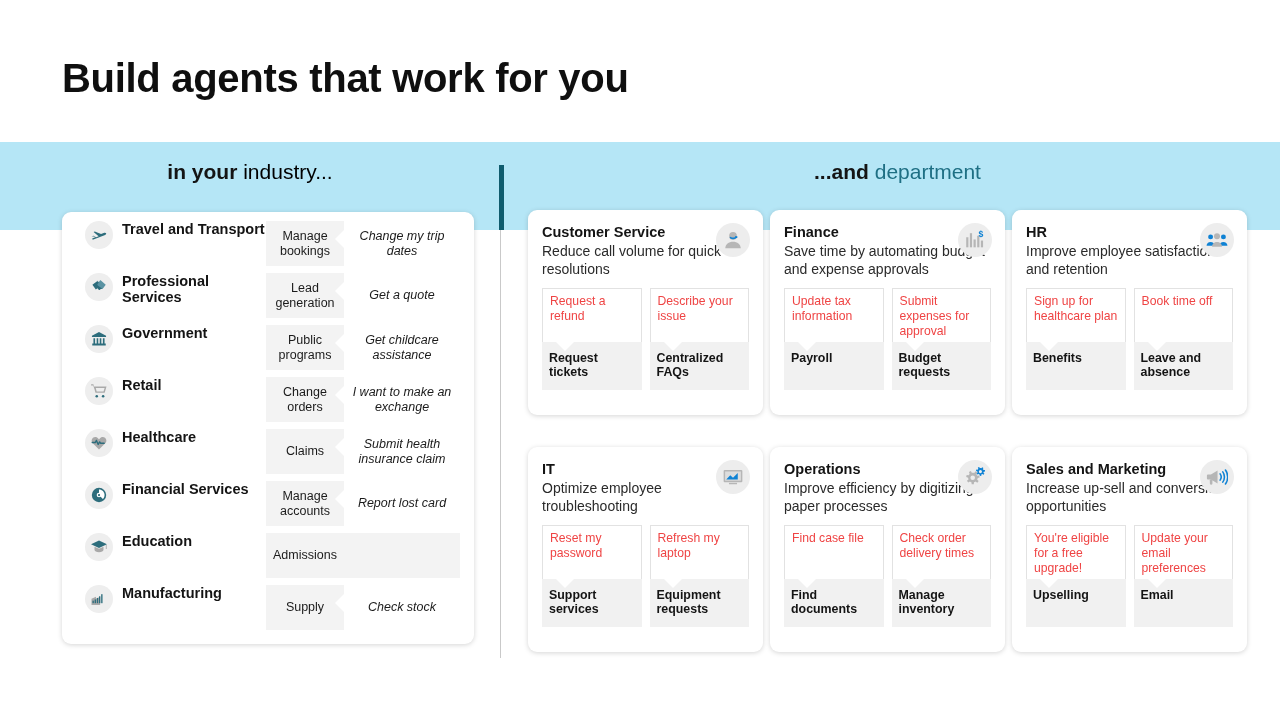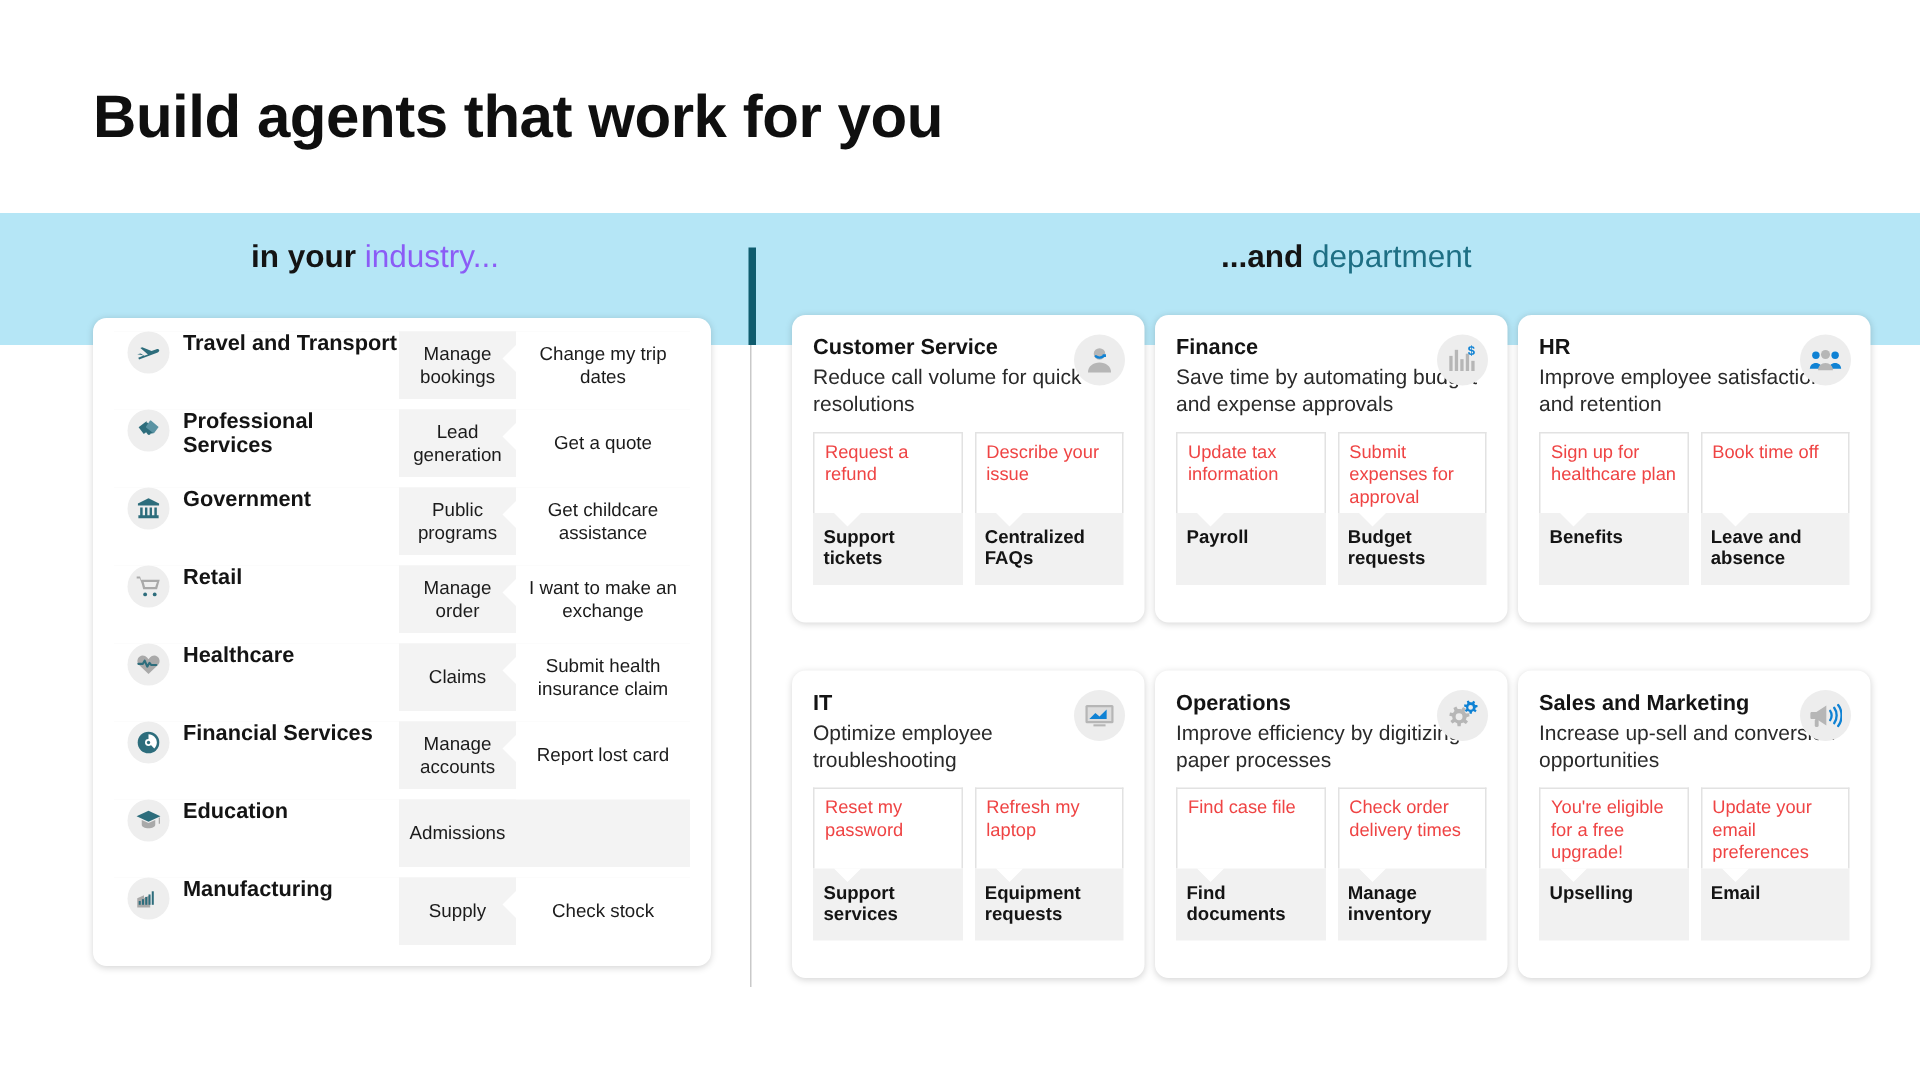--- a/index.html
+++ b/index.html
@@ -25,21 +25,21 @@
     background: #b5e6f6;
   }
   .banner-head {
     position: absolute; top: 160px;
     font-size: 21px; font-weight: 700; color: #141414;
     white-space: nowrap;
   }
   .banner-head.left  { left: 0; width: 500px; text-align: center; }
   .banner-head.right { left: 500px; width: 795px; text-align: center; }
   .accent { color: #1e6f84; font-weight: 400; }
-  .banner-head.left .accent { color: #8b5cf6; }
+  .banner-head.left .accent { color: #000000; }
 
   
   .divider-bar {
     position: absolute; left: 499px; top: 165px;
     width: 5px; height: 65px; background: #0f5c6e;
   }
   .divider-line {
     position: absolute; left: 500px; top: 230px;
     width: 1px; height: 428px; background: #c9c9c9;
   }
@@ -77,21 +77,21 @@
     display: flex; align-items: center; justify-content: center;
     text-align: center; line-height: 1.15;
     font-size: 12.5px; color: #1b1b1b;
     padding: 0 3px;
   }
   .ind-ex {
     flex: 1; background: #ffffff;
     display: flex; align-items: center; justify-content: center;
     text-align: center; line-height: 1.2;
     font-size: 12.5px; color: #1b1b1b;
-    position: relative; padding: 0 6px;
+    position: relative; padding: 0 6px; font-style: italic;
   }
   .ind-ex::before {
     content: ""; position: absolute; left: -9px; top: 9px;
     border-top: 9px solid transparent;
     border-bottom: 9px solid transparent;
     border-right: 9px solid #ffffff;
   }
 
   
   .dept-grid {
@@ -207,21 +207,21 @@
         <div class="ind-name">
           <span class="ind-icon">
             <svg viewBox="0 0 24 24">
               <path fill="#a9a9a9" d="M1.5 3h3l.9 3H22l-2.4 8.4H7.3L6 9.5 4.3 4.8H1.5V3zm6.2 5 1.2 4.5h9.1L19.5 8H7.7z"></path>
               <circle fill="#2d6d7c" cx="9" cy="19" r="1.7"></circle>
               <circle fill="#2d6d7c" cx="17.5" cy="19" r="1.7"></circle>
             </svg>
           </span>
           <span>Retail</span>
         </div>
-        <div class="ind-cap">Manage order</div>
+        <div class="ind-cap">Change orders</div>
         <div class="ind-ex">I want to make an exchange</div>
       </div>
       <div class="ind-row">
         <div class="ind-name">
           <span class="ind-icon">
             <svg viewBox="0 0 24 24">
               <path fill="#a9a9a9" d="M12 20.5 3.6 12.4C1.5 10.3 1.7 6.8 4 5c2.1-1.6 5-1.2 6.7.8l1.3 1.5 1.3-1.5c1.7-2 4.6-2.4 6.7-.8 2.3 1.8 2.5 5.3.4 7.4L12 20.5z"></path>
               <path fill="none" stroke="#2d6d7c" stroke-width="1.9" stroke-linecap="round" stroke-linejoin="round" d="M3 11.4h4l1.6-2.8 2.3 5.3 2-3.4 1.4 1.9h4.6"></path>
             </svg>
           </span>
@@ -286,21 +286,21 @@
               <path fill="#b6b6b6" d="M3.6 21c0-4.4 3.8-7.2 8.4-7.2s8.4 2.8 8.4 7.2H3.6z"></path>
               <path fill="none" stroke="#0f82d4" stroke-width="1.7" stroke-linecap="round" d="M9.3 9.3c1.9 1.3 3.6 1.3 5.5 0"></path>
               <path fill="#0f82d4" d="M14.3 7.8h2.4v2.1h-2.4z"></path>
             </svg>
           </div>
           <div class="dept-title">Customer Service</div>
           <div class="dept-desc">Reduce call volume for quick resolutions</div>
           <div class="sub-row">
             <div class="sub-card">
               <div class="sub-ex">Request a refund</div>
-              <div class="sub-cap">Support tickets</div>
+              <div class="sub-cap">Request tickets</div>
             </div>
             <div class="sub-card">
               <div class="sub-ex">Describe your issue</div>
               <div class="sub-cap">Centralized FAQs</div>
             </div>
           </div>
         </div>
         <div class="dept-card tall">
           <div class="dept-badge">
             <svg viewBox="0 0 24 24">

